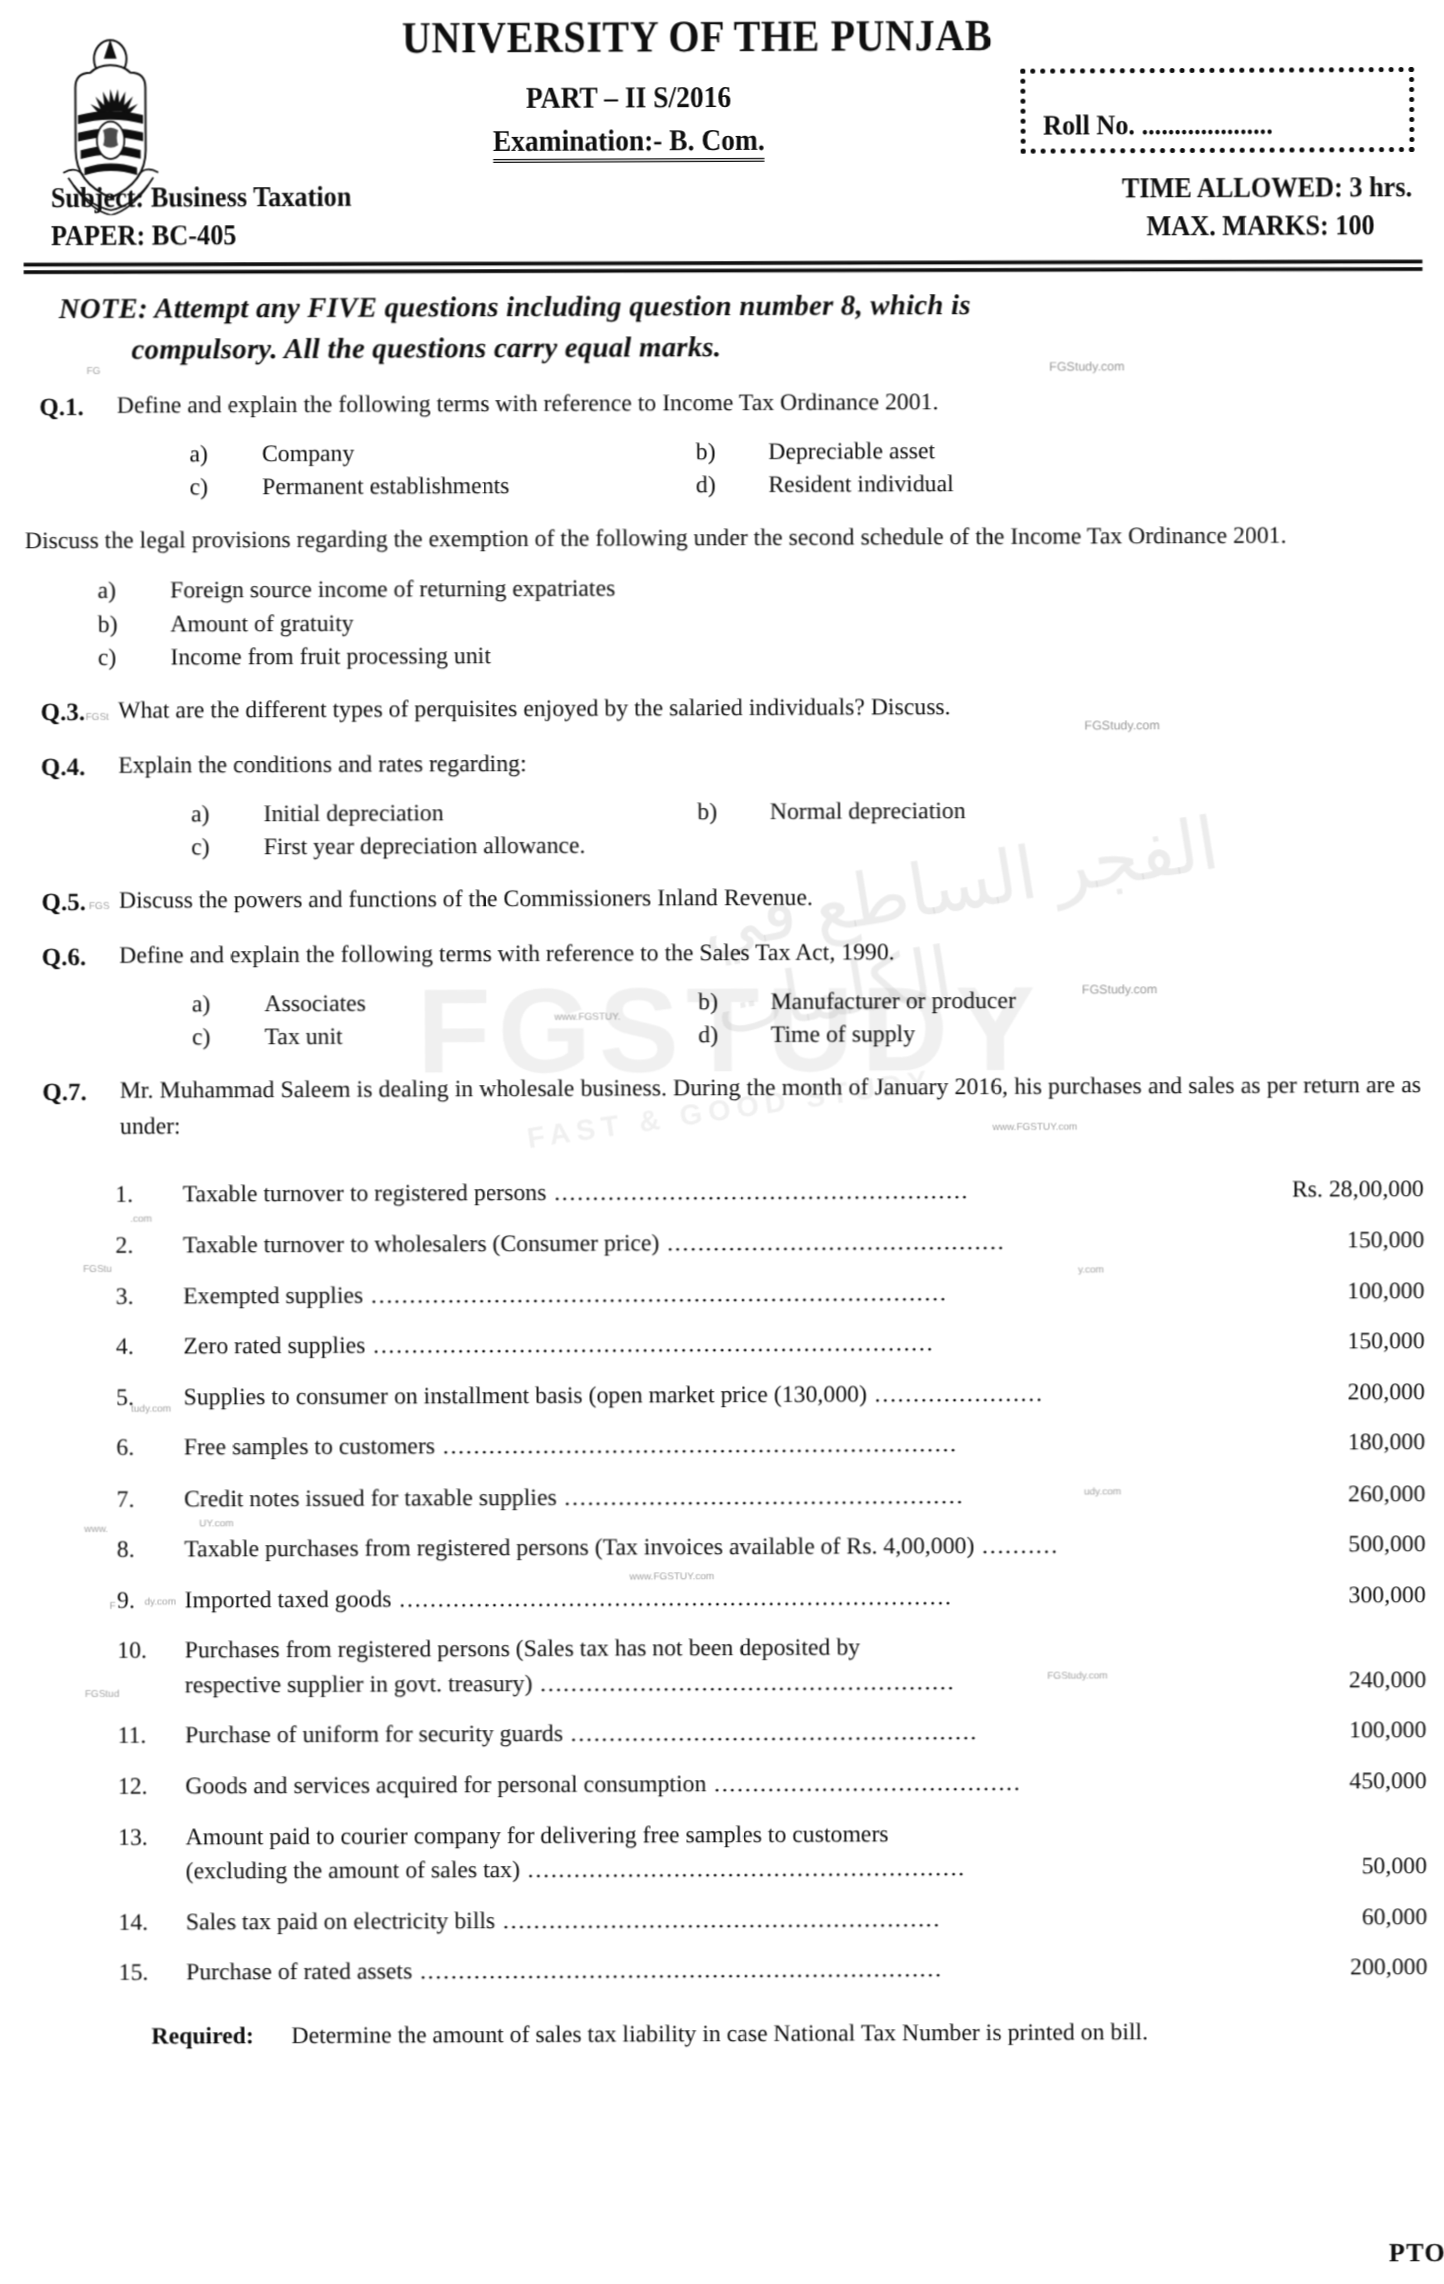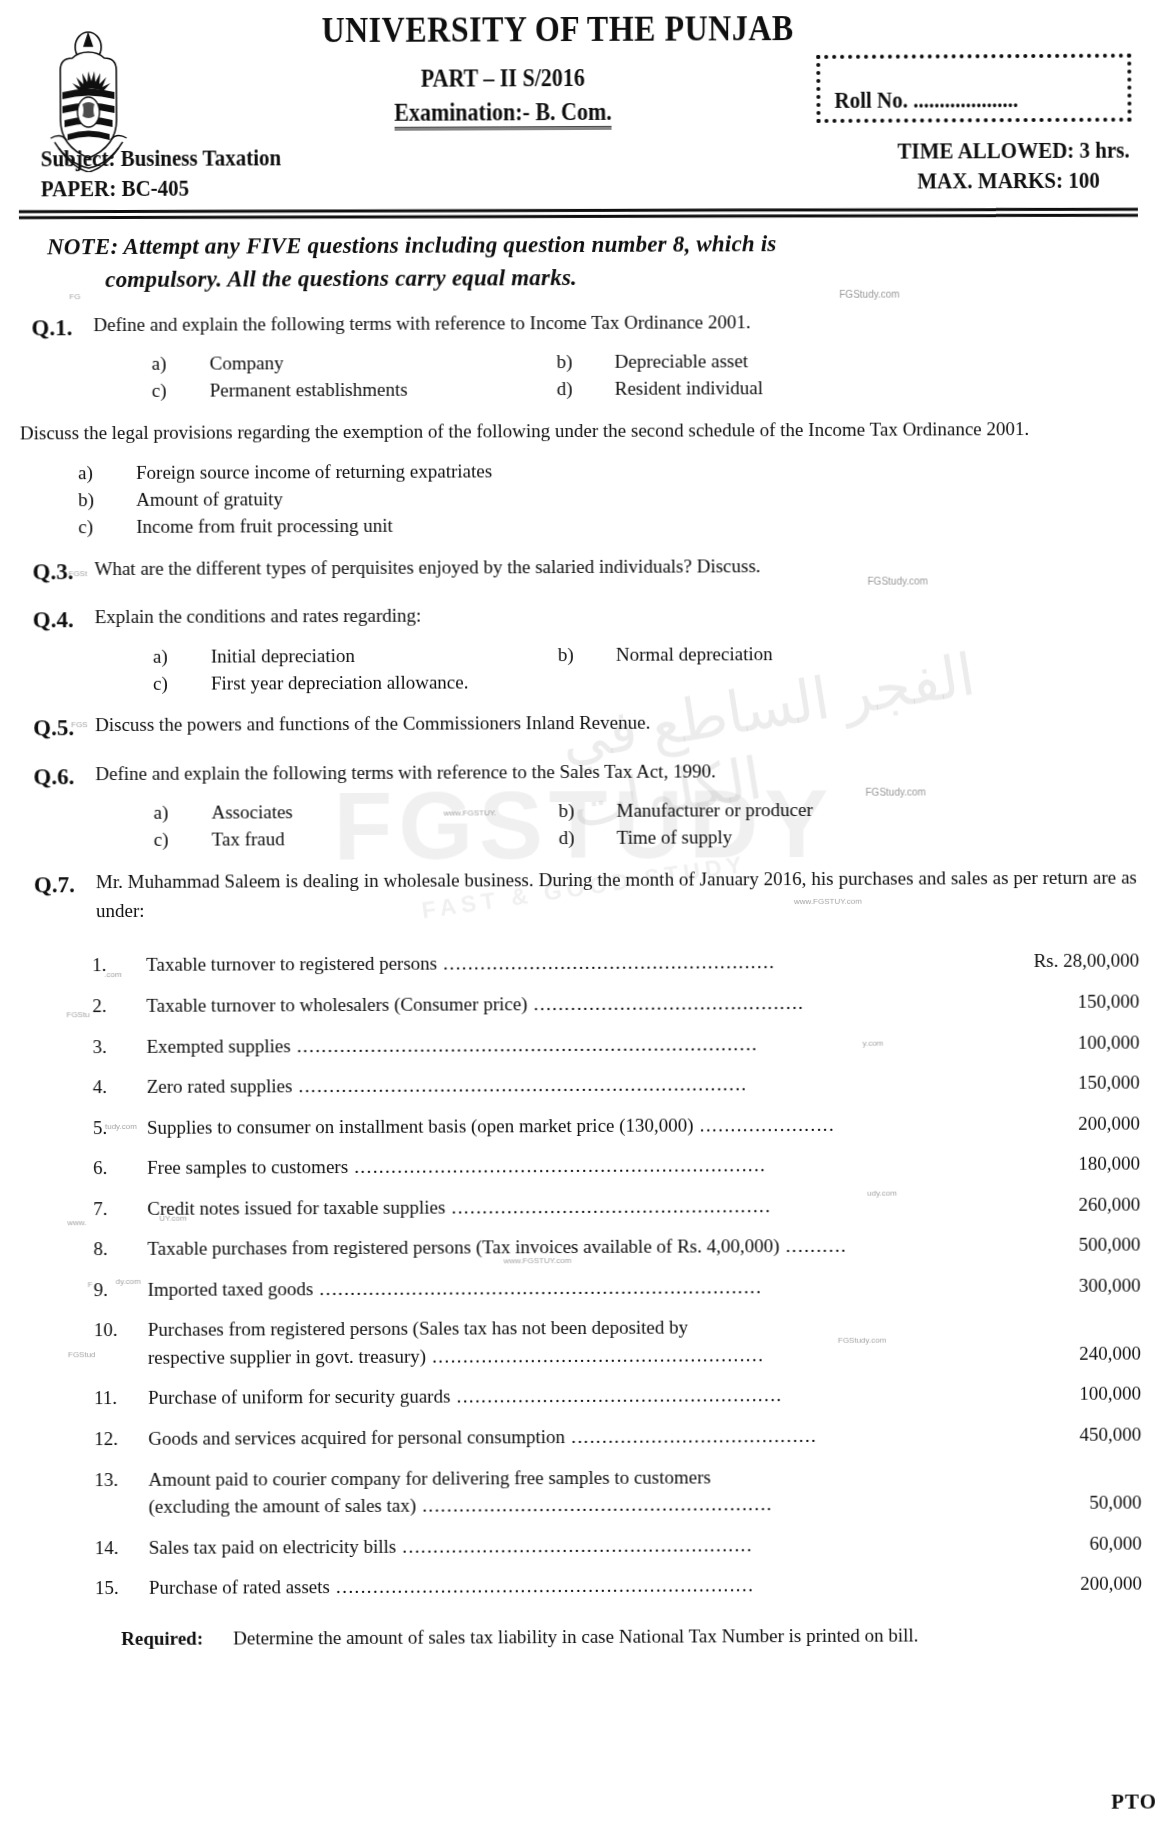--- a/index.html
+++ b/index.html
@@ -209,21 +209,21 @@
   
   .q {
     display: flex;
     margin-top: 14px;
     font-size: 19px;
     line-height: 1.5;
   }
   .q .qnum {
     flex: 0 0 74px;
     font-weight: bold;
-    font-size: 23px;
+    font-size: 20px;
     padding-left: 12px;
   }
   .q .qbody { flex: 1 1 auto; padding-right: 4px; }
   .q .qtext { text-align: justify; }
 
   .subs {
     margin-top: 12px;
     padding-left: 58px;
   }
   .subrow { display: flex; }
@@ -308,21 +308,21 @@
       <div class="wm-s" style="left: 838px; top: 290px;">FGStudy.com</div>
       <div class="wm-xs" style="left: 68px; top: 290px;">FG</div>
       <div class="wm-s" style="left: 865px; top: 577px;">FGStudy.com</div>
       <div class="wm-xs" style="left: 66px; top: 567px;">FGSt</div>
       <div class="wm-xs" style="left: 68px; top: 718px; text-align: right;">FGS</div>
       <div class="wm-s" style="left: 862px; top: 788px;">FGStudy.com</div>
       <div class="wm-xs" style="left: 440px; top: 808px;">www.FGSTUY.</div>
       <div class="wm-xs" style="left: 790px; top: 898px;">www.FGSTUY.com</div>
       <div class="wm-xs" style="left: 62px; top: 972px; margin-top: 36px;">FGStu</div>
       <div class="wm-xs" style="left: 100px; top: 968px;">.com</div>
-      <div class="wm-xs" style="left: 858px; top: 1040px;">y.com</div>
+      <div class="wm-xs" style="left: 858px; top: 1012px;">y.com</div>
       <div class="wm-xs" style="left: 100px; top: 1120px;">tudy.com</div>
       <div class="wm-xs" style="left: 862px; top: 1190px;">udy.com</div>
       <div class="wm-xs" style="left: 62px; top: 1216px;">www.</div>
       <div class="wm-xs" style="left: 110px; top: 1212px; padding-left: 44px;">UY.com</div>
       <div class="wm-xs" style="left: 498px; top: 1256px;">www.FGSTUY.com</div>
       <div class="wm-xs" style="left: 82px; top: 1278px;">F</div>
       <div class="wm-xs" style="left: 110px; top: 1275px;">dy.com</div>
       <div class="wm-xs" style="left: 832px; top: 1337px;">FGStudy.com</div>
       <div class="wm-xs" style="left: 62px; top: 1316px; margin-top: 32px;">FGStud</div>
     </div>
@@ -484,21 +484,21 @@
                   <span class="txt">Associates</span>
                 </div>
                 <div class="cell c2">
                   <span class="lbl">b)</span>
                   <span class="txt">Manufacturer or producer</span>
                 </div>
               </div>
               <div class="subrow">
                 <div class="cell c1">
                   <span class="lbl">c)</span>
-                  <span class="txt">Tax fraud</span>
+                  <span class="txt">Tax unit</span>
                 </div>
                 <div class="cell c2">
                   <span class="lbl">d)</span>
                   <span class="txt">Time of supply</span>
                 </div>
               </div>
             </div>
           </div>
         </div>
       </div>

